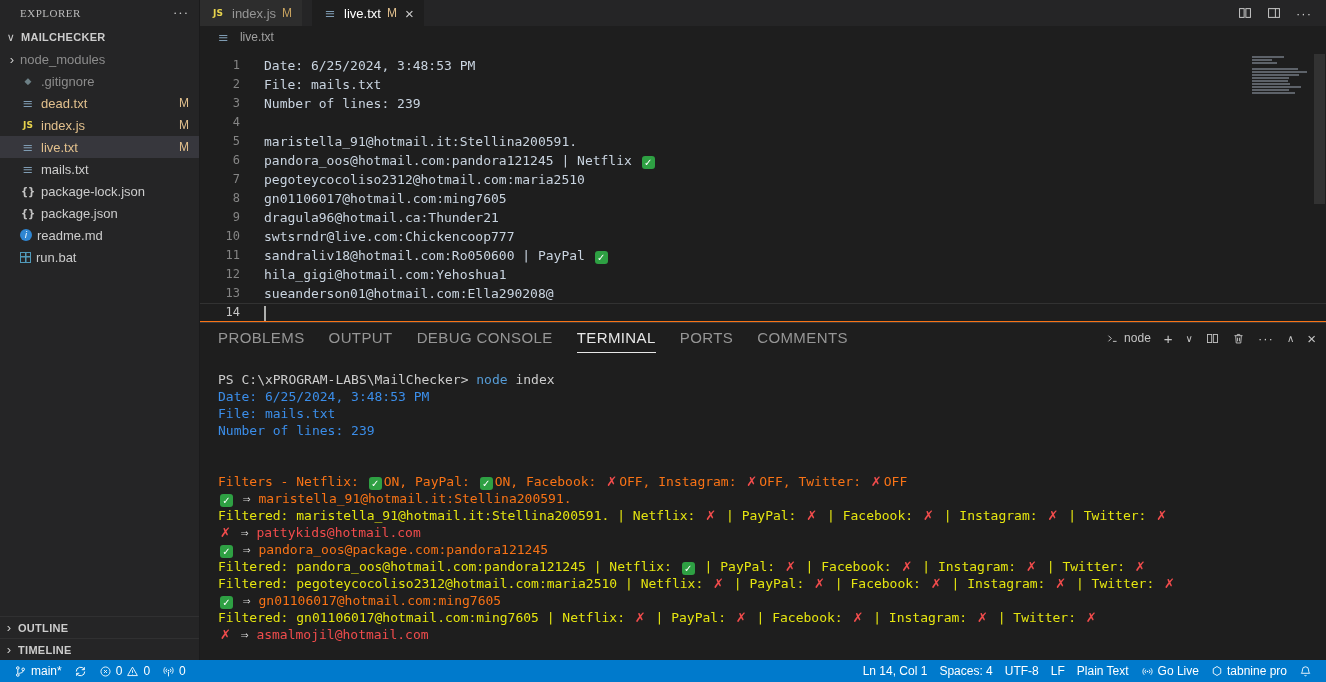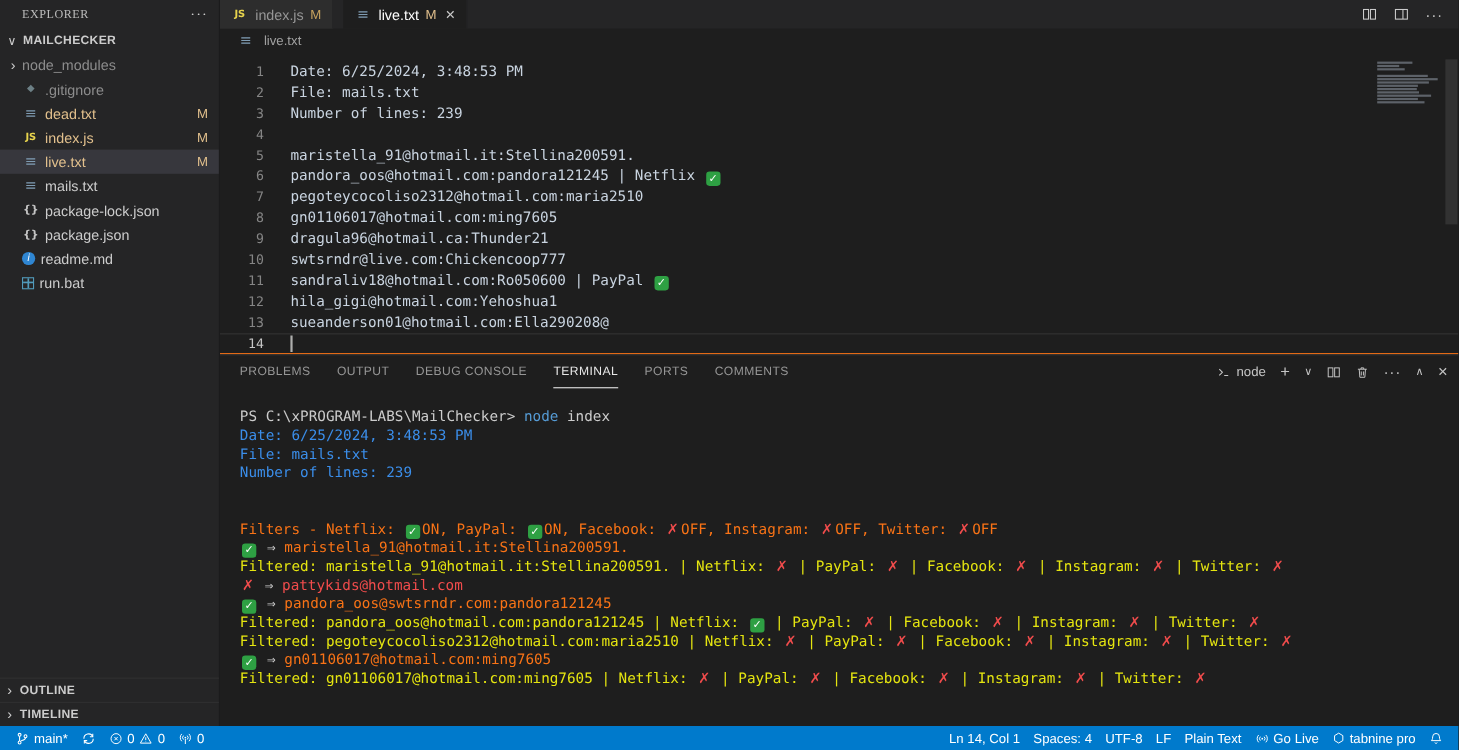--- a/index.html
+++ b/index.html
@@ -68,21 +68,21 @@
   .cline.current .ln { color:#c6c6c6; }
   .cursor { display:inline-block; width:2px; height:15px; background:#aeafad; vertical-align:middle; }
 
   .minimap { position:absolute; top:8px; right:18px; width:56px; }
   .mmbar { height:2px; margin-bottom:1px; background:rgba(196,210,228,.38); }
   .edscroll { position:absolute; top:6px; right:1px; width:11px; height:150px; background:rgba(121,121,121,.22); }
 
   
   .panel { height:338px; flex:none; border-top:1px solid #3a3a3a; background:#1e1e1e; display:flex; flex-direction:column; }
   .panel-header { height:30px; flex:none; display:flex; align-items:center; padding:0 10px 0 18px; }
-  .ptab { height:100%; display:flex; align-items:center; margin-right:24px; font-size:11px; letter-spacing:.4px; color:#969696; border-bottom:1px solid transparent; cursor:pointer; }
+  .ptab { height:100%; display:flex; align-items:center; margin-right:24px; font-size:15px; letter-spacing:.4px; color:#969696; border-bottom:1px solid transparent; cursor:pointer; }
   .ptab.active { color:#e7e7e7; border-bottom-color:#e7e7e7; }
   .panel-actions { margin-left:auto; display:flex; align-items:center; gap:13px; color:#c5c5c5; }
   .term-chip { display:flex; align-items:center; gap:5px; font-size:12px; cursor:pointer; }
   .pa-ico { display:inline-flex; align-items:center; font-size:13px; cursor:pointer; }
   .terminal { flex:1; overflow:hidden; padding:18px 0 0 18px; font-family:"DejaVu Sans Mono","Liberation Mono",monospace; font-size:13px; line-height:17px; }
   .tline { height:17px; white-space:pre; }
   .c-fg { color:#cccccc; }
   .c-cmd { color:#569cd6; }
   .c-blue { color:#3b8eea; }
   .c-green { color:#f97316; }
@@ -290,25 +290,26 @@
           <div class="tline"><span class="c-fg">PS C:\xPROGRAM-LABS\MailChecker&gt; </span><span class="c-cmd">node</span><span class="c-fg"> index</span></div>
           <div class="tline"><span class="c-blue">Date: 6/25/2024, 3:48:53 PM</span></div>
           <div class="tline"><span class="c-blue">File: mails.txt</span></div>
           <div class="tline"><span class="c-blue">Number of lines: 239</span></div>
           <div class="tline">&nbsp;</div>
           <div class="tline">&nbsp;</div>
           <div class="tline"><span class="c-green">Filters - Netflix: </span><span class="ic-check">✓</span><span class="c-green">ON, PayPal: </span><span class="ic-check">✓</span><span class="c-green">ON, Facebook: </span><span class="ic-cross">✗</span><span class="c-green">OFF, Instagram: </span><span class="ic-cross">✗</span><span class="c-green">OFF, Twitter: </span><span class="ic-cross">✗</span><span class="c-green">OFF</span></div>
           <div class="tline"><span class="ic-check">✓</span><span class="c-fg"> ⇒ </span><span class="c-green">maristella_91@hotmail.it:Stellina200591.</span></div>
           <div class="tline"><span class="c-yellow">Filtered: maristella_91@hotmail.it:Stellina200591. | Netflix: </span><span class="ic-cross">✗</span><span class="c-yellow"> | PayPal: </span><span class="ic-cross">✗</span><span class="c-yellow"> | Facebook: </span><span class="ic-cross">✗</span><span class="c-yellow"> | Instagram: </span><span class="ic-cross">✗</span><span class="c-yellow"> | Twitter: </span><span class="ic-cross">✗</span></div>
           <div class="tline"><span class="ic-cross">✗</span><span class="c-fg"> ⇒ </span><span class="c-red">pattykids@hotmail.com</span></div>
-          <div class="tline"><span class="ic-check">✓</span><span class="c-fg"> ⇒ </span><span class="c-green">pandora_oos@swtsrndr.com:pandora121245</span></div>
+          <div class="tline"><span class="ic-check">✓</span><span class="c-fg"> ⇒ </span><span class="c-green">pandora_oos@package.com:pandora121245</span></div>
           <div class="tline"><span class="c-yellow">Filtered: pandora_oos@hotmail.com:pandora121245 | Netflix: </span><span class="ic-check">✓</span><span class="c-yellow"> | PayPal: </span><span class="ic-cross">✗</span><span class="c-yellow"> | Facebook: </span><span class="ic-cross">✗</span><span class="c-yellow"> | Instagram: </span><span class="ic-cross">✗</span><span class="c-yellow"> | Twitter: </span><span class="ic-cross">✗</span></div>
           <div class="tline"><span class="c-yellow">Filtered: pegoteycocoliso2312@hotmail.com:maria2510 | Netflix: </span><span class="ic-cross">✗</span><span class="c-yellow"> | PayPal: </span><span class="ic-cross">✗</span><span class="c-yellow"> | Facebook: </span><span class="ic-cross">✗</span><span class="c-yellow"> | Instagram: </span><span class="ic-cross">✗</span><span class="c-yellow"> | Twitter: </span><span class="ic-cross">✗</span></div>
           <div class="tline"><span class="ic-check">✓</span><span class="c-fg"> ⇒ </span><span class="c-green">gn01106017@hotmail.com:ming7605</span></div>
           <div class="tline"><span class="c-yellow">Filtered: gn01106017@hotmail.com:ming7605 | Netflix: </span><span class="ic-cross">✗</span><span class="c-yellow"> | PayPal: </span><span class="ic-cross">✗</span><span class="c-yellow"> | Facebook: </span><span class="ic-cross">✗</span><span class="c-yellow"> | Instagram: </span><span class="ic-cross">✗</span><span class="c-yellow"> | Twitter: </span><span class="ic-cross">✗</span></div>
+          <div class="tline"><span class="ic-cross">✗</span><span class="c-fg"> ⇒ </span><span class="c-red">asmalmojil@hotmail.com</span></div>
         </div>
     </div>
 
   </main>
 </div>
 
 <div class="statusbar">
   <div class="sb-left">
     <div class="sb-item">
       <svg viewBox="0 0 16 16" width="13" height="13" fill="none" stroke="currentColor" stroke-width="1.2">

